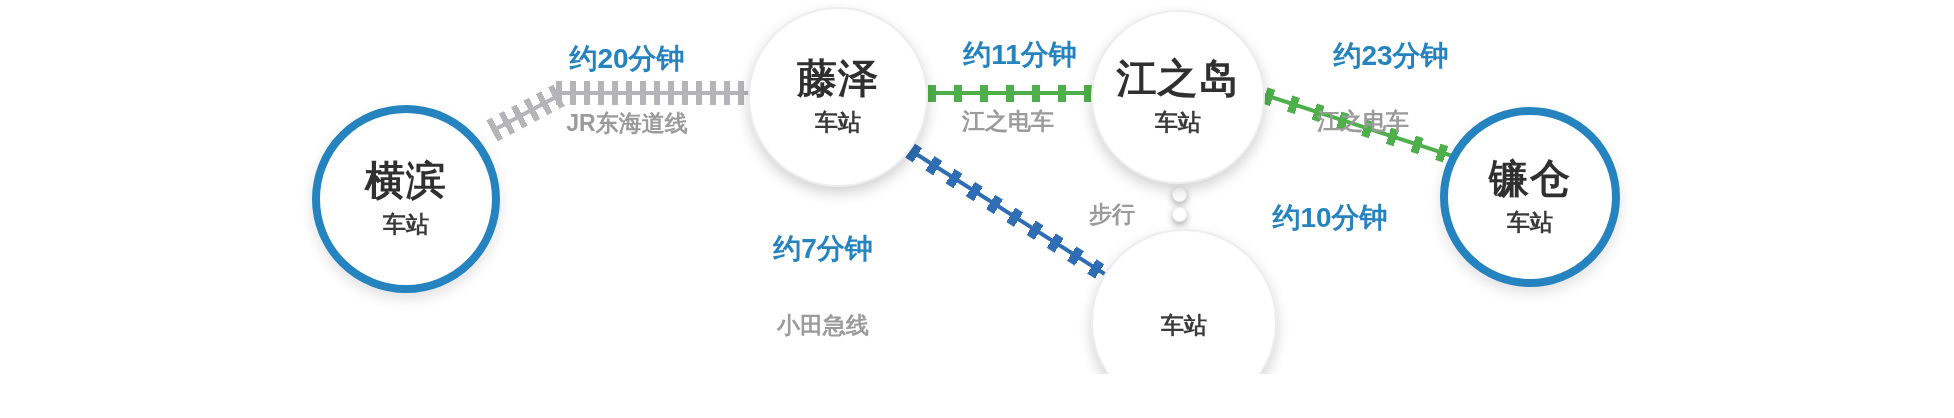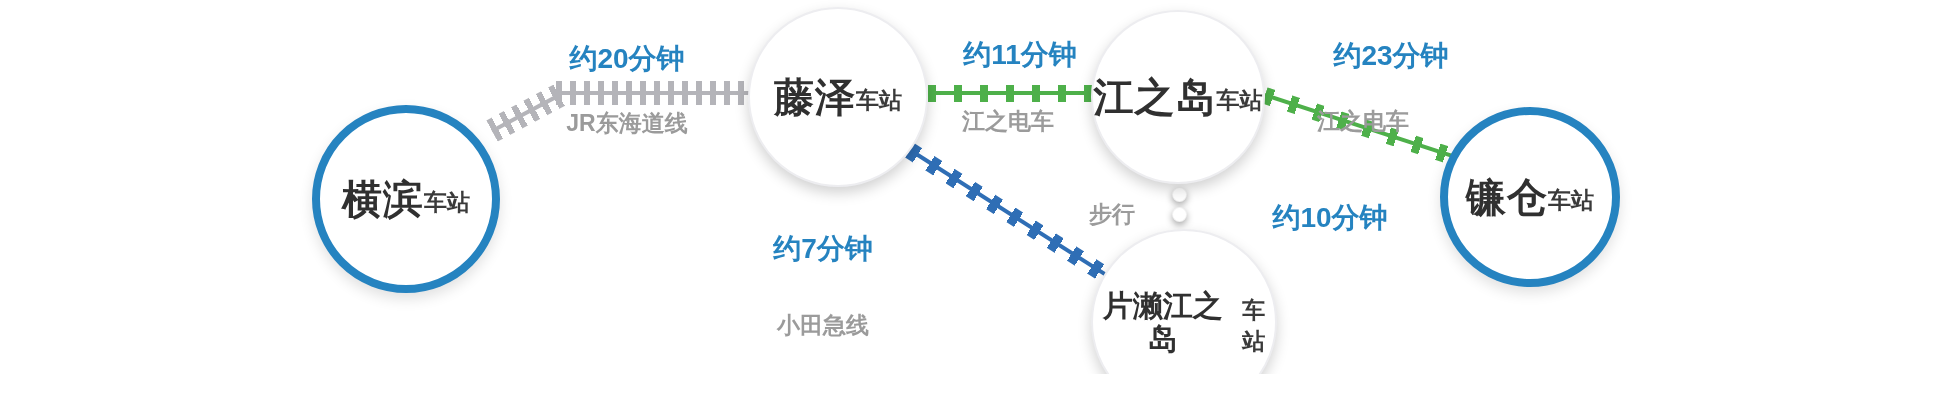--- a/index.html
+++ b/index.html
@@ -13,21 +13,21 @@
     background:#ffffff;
     overflow:hidden;
   }
 
   
   .station {
     position:absolute;
     border-radius:50%;
     background:#ffffff;
     display:flex;
-    flex-direction:row;
+    flex-direction:column;
     align-items:center;
     justify-content:center;
     z-index:3;
     text-align:center;
   }
   .station.gray {
     border:2px solid #ededf0;
     box-shadow:0 6px 14px rgba(0,0,0,0.18);
   }
   .station.blue {
@@ -151,17 +151,16 @@
     <div class="name">江之岛</div>
     <div class="sub">车站</div>
   </div>
 
   <div class="station blue" style="left:1440px; top:107px; width:180px; height:180px;">
     <div class="name">镰仓</div>
     <div class="sub">车站</div>
   </div>
 
   <div class="station gray small-name" style="left:1091px; top:229px; width:186px; height:186px;">
-    <div class="name">片濑江之岛</div>
     <div class="sub">车站</div>
   </div>
 
 </div>
 
 </body></html>

